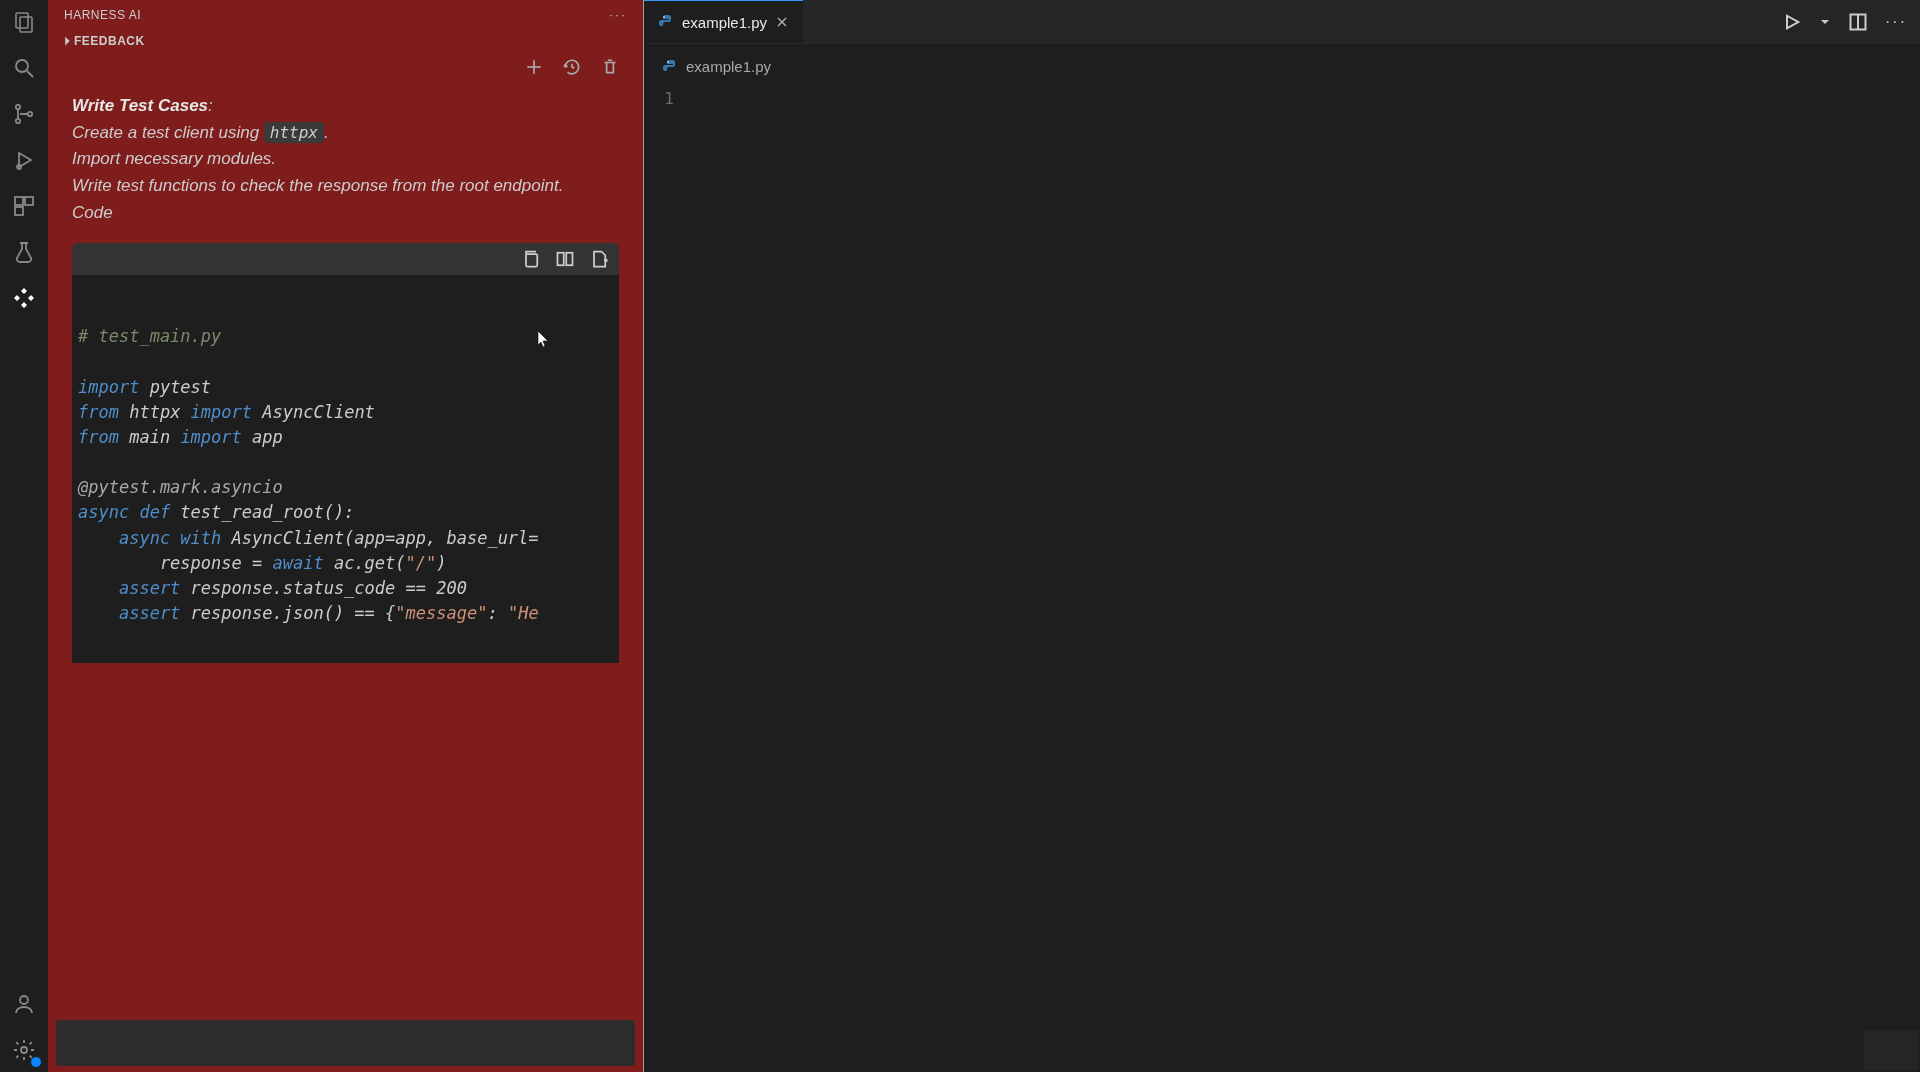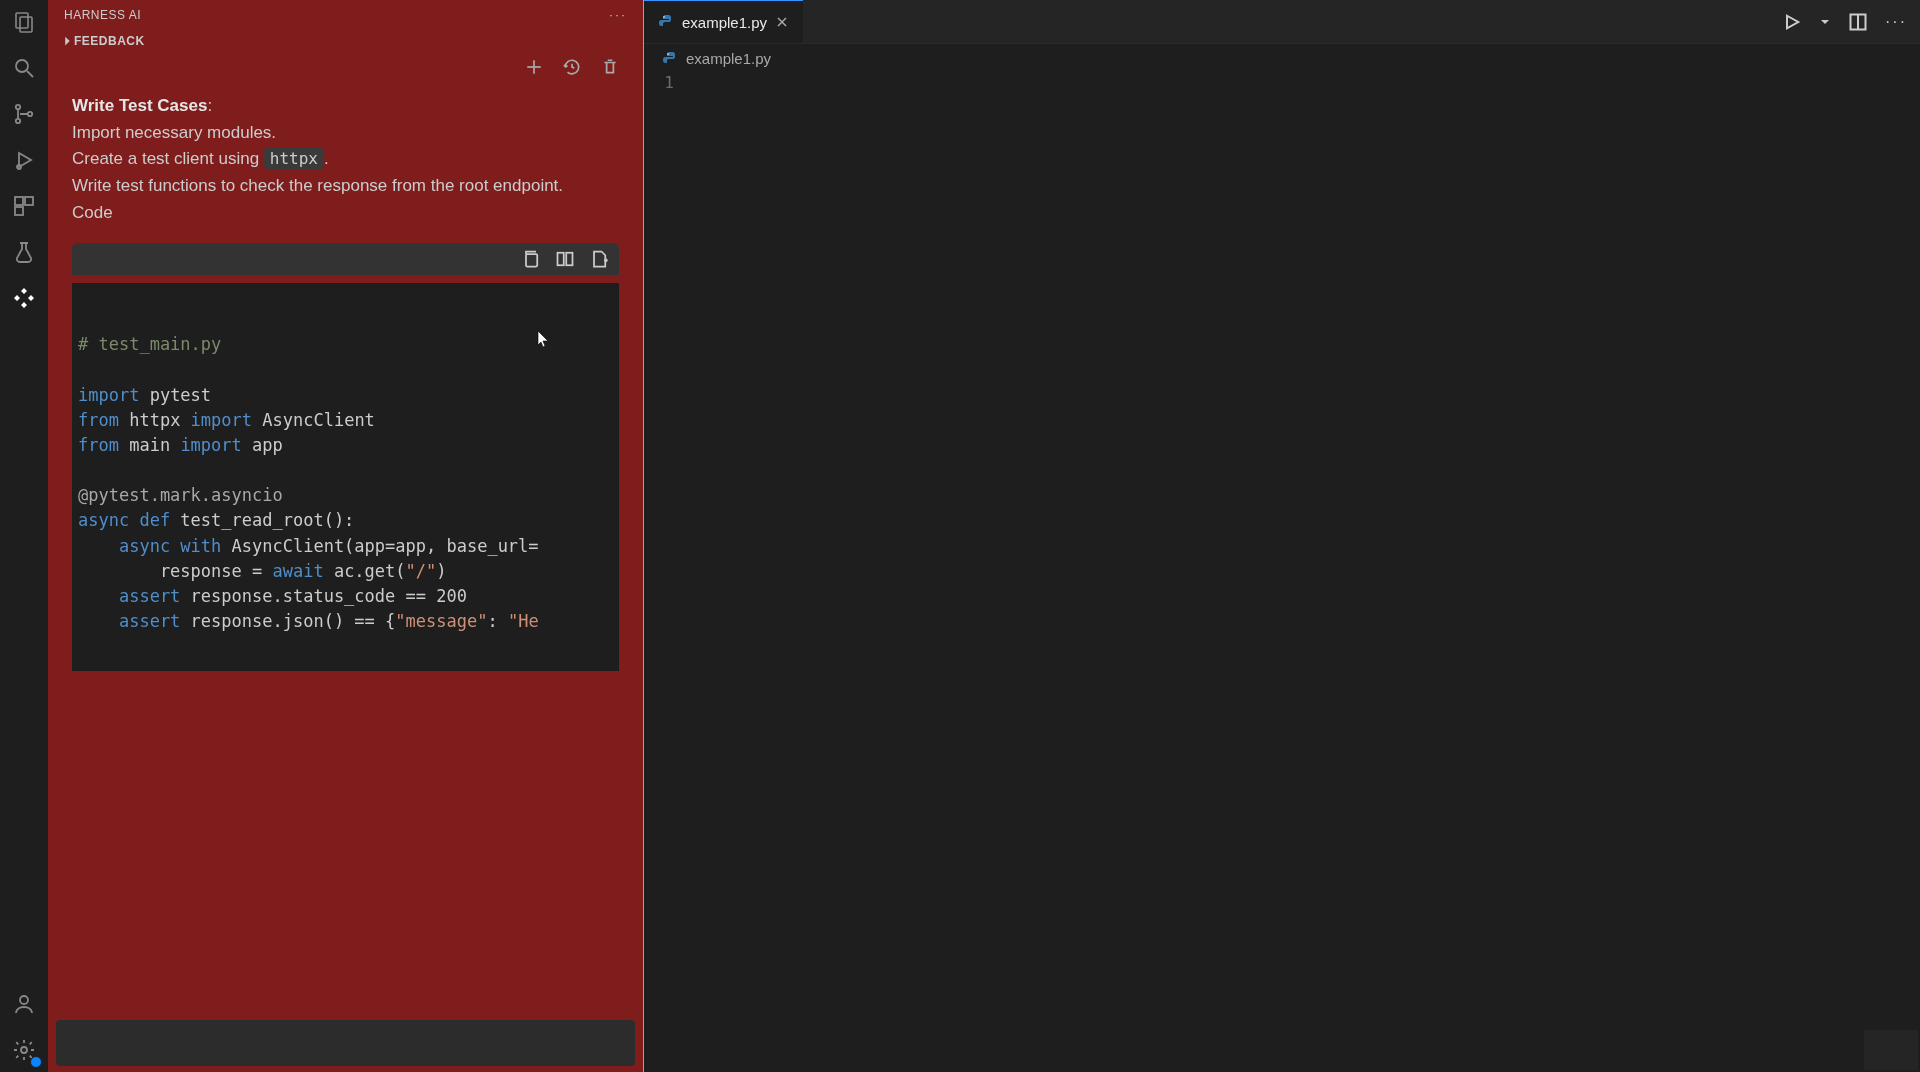--- a/index.html
+++ b/index.html
@@ -78,20 +78,21 @@
   cursor: pointer;
   display: flex; align-items: center; justify-content: center;
 }
 .chat-body {
   flex: 1;
   overflow-y: auto;
   padding: 12px 24px 0 24px;
   font-size: 17px;
   line-height: 1.45;
   position: relative;
+  font-style: italic;
 }
 .chat-body::-webkit-scrollbar { width: 12px; }
 .chat-body::-webkit-scrollbar-thumb { background: #4a4a4a; border-radius: 2px; }
 .chat-body::-webkit-scrollbar-track { background: transparent; }
 .msg p { margin-bottom: 2px; }
 .msg strong { font-weight: 700; color: #e6e6e6; }
 .inline-code {
   background: #3a3a3a;
   padding: 1px 6px;
   border-radius: 4px;
@@ -115,21 +116,20 @@
 }
 .code-block {
   background: #1e1e1e;
   font-family: Menlo, Consolas, monospace;
   font-size: 17px;
   line-height: 1.48;
   white-space: pre;
   overflow-x: auto;
   padding: 24px 6px 12px 6px;
   position: relative;
-  margin-top: 8px;
 }
 .code-block::-webkit-scrollbar { height: 10px; }
 .code-block::-webkit-scrollbar-thumb { background: #4a4a4a; }
 .cmt { color: #7a8a6a; }
 .kw { color: #4f8ecb; }
 .str { color: #ce9178; }
 .dec { color: #a8a8a8; }
 .cursor-img {
   position: absolute;
   width: 14px;
@@ -147,20 +147,21 @@
   border-radius: 4px;
   color: #ccc;
   padding: 8px 12px;
   font-size: 14px;
 }
 .editor {
   flex: 1;
   display: flex;
   flex-direction: column;
   background: #1e1e1e;
+  gap: 8px;
 }
 .tabbar {
   display: flex;
   align-items: center;
   height: 44px;
   background: #252526;
   border-bottom: 1px solid #2a2a2a;
 }
 .tab {
   display: flex;
@@ -326,22 +327,22 @@
     <span class="tbtn">
       <svg viewBox="0 0 16 16" fill="none" stroke="currentColor" stroke-width="1.5">
           <path d="M3 4h10M5 4v9h6V4M6 2h4"></path>
         </svg>
     </span>
   </div>
 
   <div class="chat-body">
     <div class="msg">
       <p><strong>Write Test Cases</strong><span>:</span></p>
+      <p><span>Create a test client using </span><span class="inline-code">httpx</span><span>.</span></p>
       <p>Import necessary modules.</p>
-      <p><span>Create a test client using </span><span class="inline-code">httpx</span><span>.</span></p>
       <p>Write test functions to check the response from the root endpoint.</p>
       <p>Code</p>
     </div>
 
     <div class="code-toolbar">
       <span class="tbtn">
         <svg viewBox="0 0 16 16" fill="none" stroke="currentColor" stroke-width="1.4">
             <rect x="4" y="4" width="9" height="10" rx="1"></rect>
             <path d="M4 4V2h8"></path>
           </svg>

